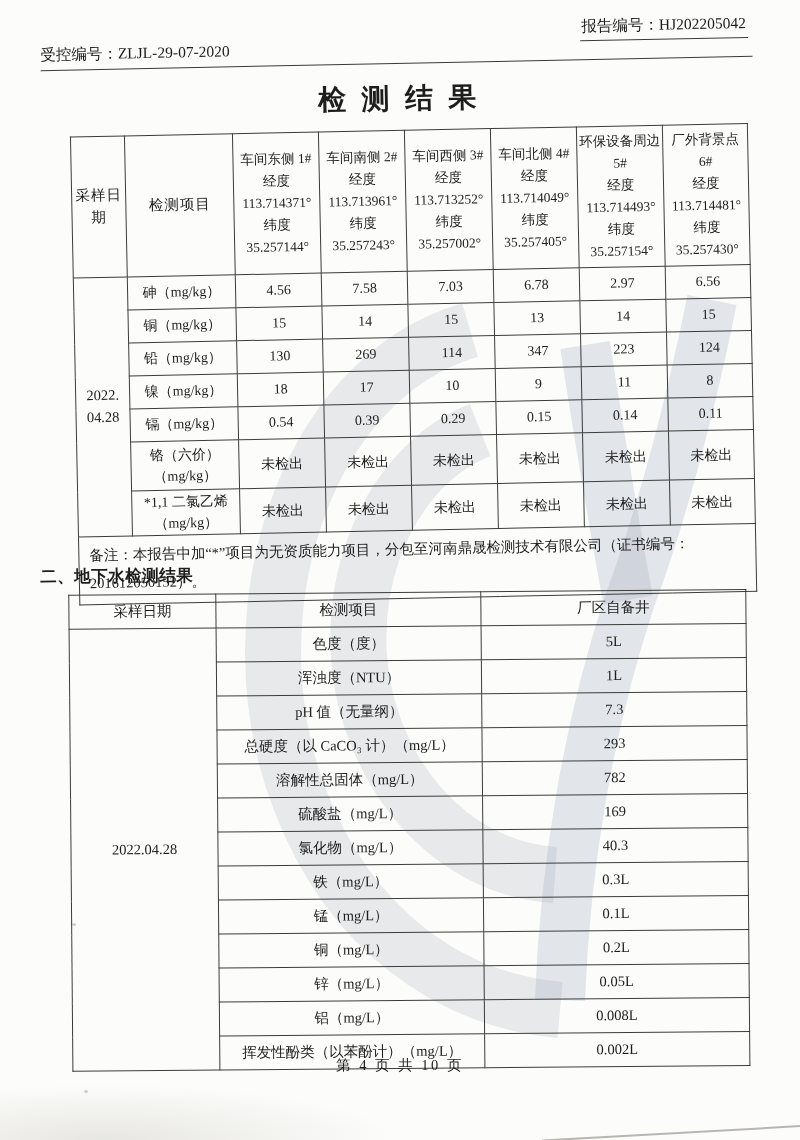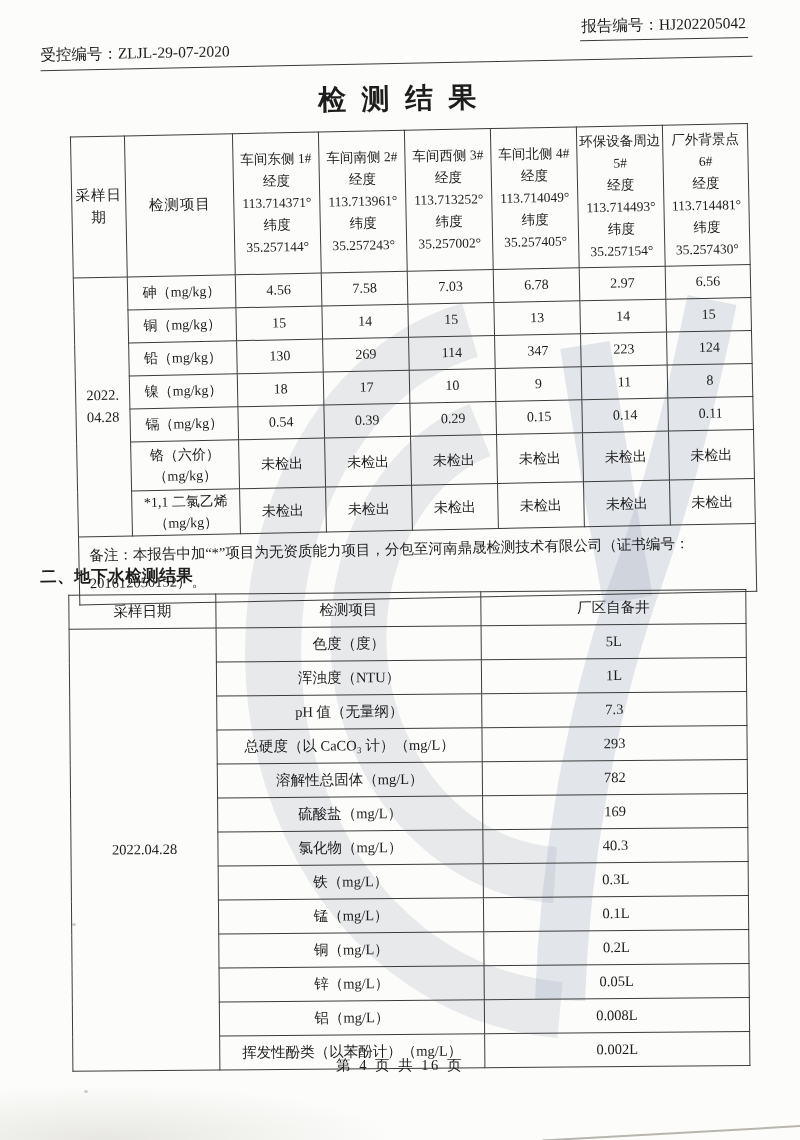--- a/index.html
+++ b/index.html
@@ -331,15 +331,15 @@
         <td>0.008L</td>
       </tr>
       <tr>
         <td>挥发性酚类（以苯酚计）（mg/L）</td>
         <td>0.002L</td>
       </tr>
     </tbody>
       </table>
   </div>
 
-  <div class="footer">第 4 页 共 16 页</div>
+  <div class="footer">第 4 页 共 10 页</div>
 
 </div>
 
 </body></html>

